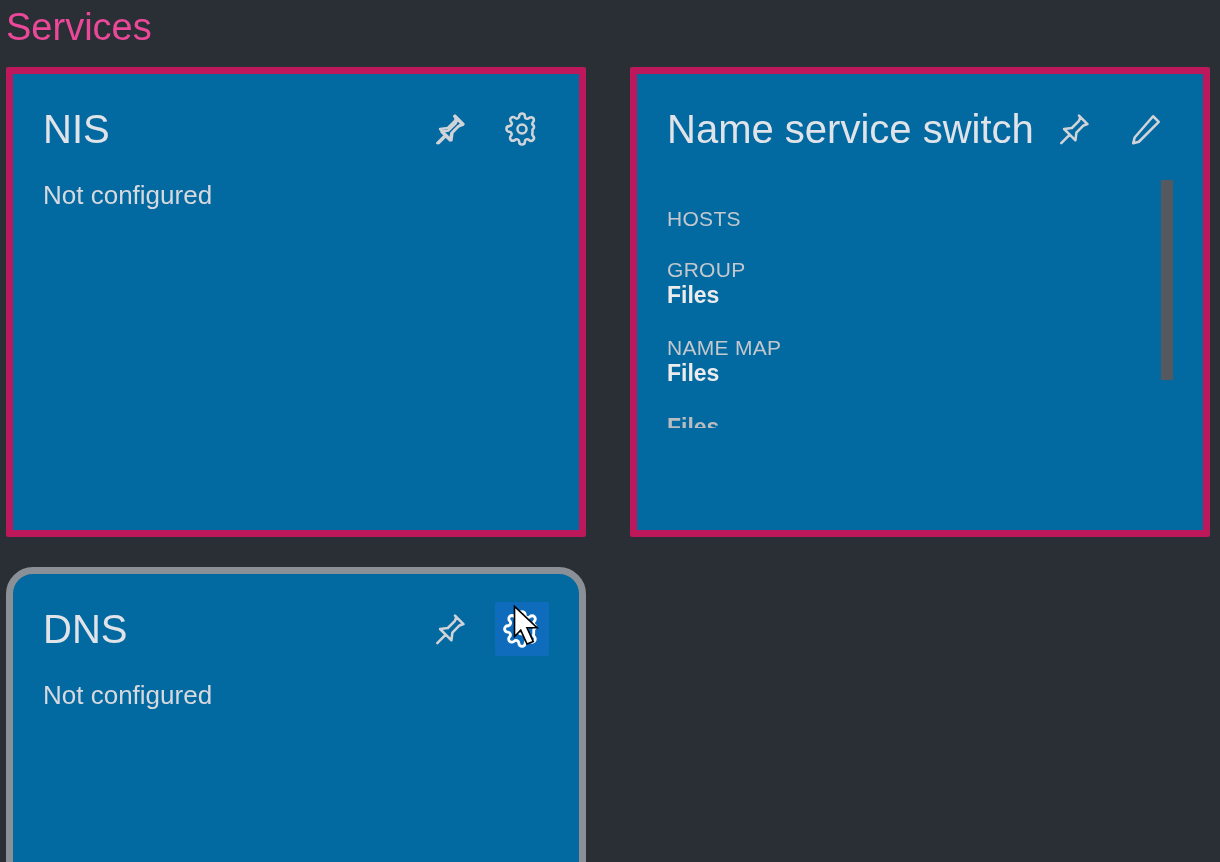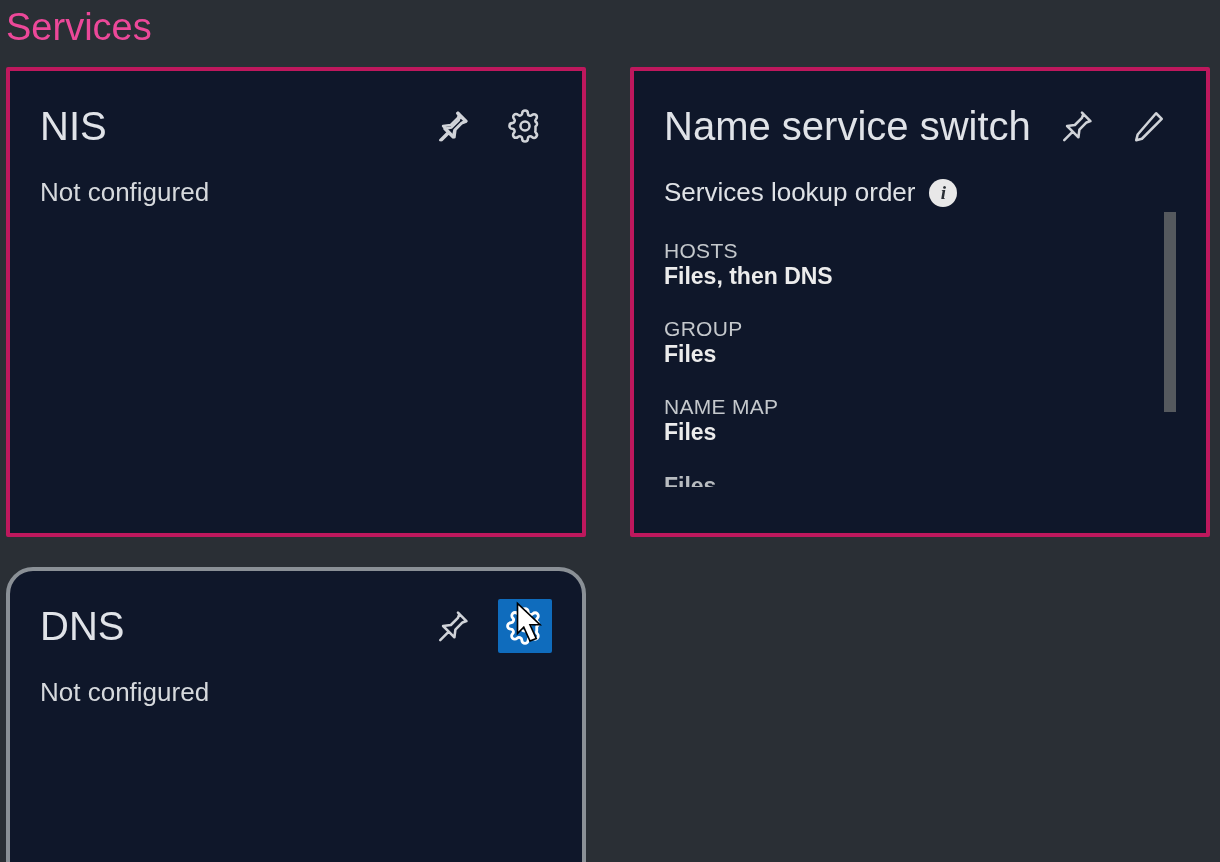--- a/index.html
+++ b/index.html
@@ -22,23 +22,23 @@
     color: #ec4899;
     margin: 6px 0 18px 0;
   }
   .cards-grid {
     display: grid;
     grid-template-columns: 580px 580px;
     gap: 30px 44px;
     align-items: start;
   }
   .card {
-    border: 4px solid #be185d;
+    border: 7px solid #be185d;
     border-radius: 2px;
-    background: #0f172a;
+    background: #0369a1;
     padding: 28px 30px 32px 30px;
     position: relative;
   }
   .card-nis, .card-nss {
     height: 470px;
   }
   .card-dns {
     height: 360px;
     margin-top: 0;
     border-radius: 27px;
@@ -218,29 +218,24 @@
           </svg>
         </button>
         <button class="icon-btn" aria-label="Edit">
           <svg viewBox="0 0 24 24" fill="none" stroke="currentColor" stroke-width="1.8" stroke-linecap="round" stroke-linejoin="round">
             <path d="M17 3l4 4L7 21l-4 1 1-4L17 3z"></path>
           </svg>
         </button>
       </div>
     </div>
 
-    <div class="nss-subtitle-row">
-      <span class="nss-subtitle">Services lookup order</span>
-      <span class="info-icon-wrap">i</span>
-    </div>
 
     <div class="nss-scroll">
       <div class="nss-entry">
         <div class="nss-label">HOSTS</div>
-        <div class="nss-value">Files, then DNS</div>
       </div>
       <div class="nss-entry">
         <div class="nss-label">GROUP</div>
         <div class="nss-value">Files</div>
       </div>
       <div class="nss-entry">
         <div class="nss-label">NAME MAP</div>
         <div class="nss-value">Files</div>
       </div>
       <div class="nss-entry">

